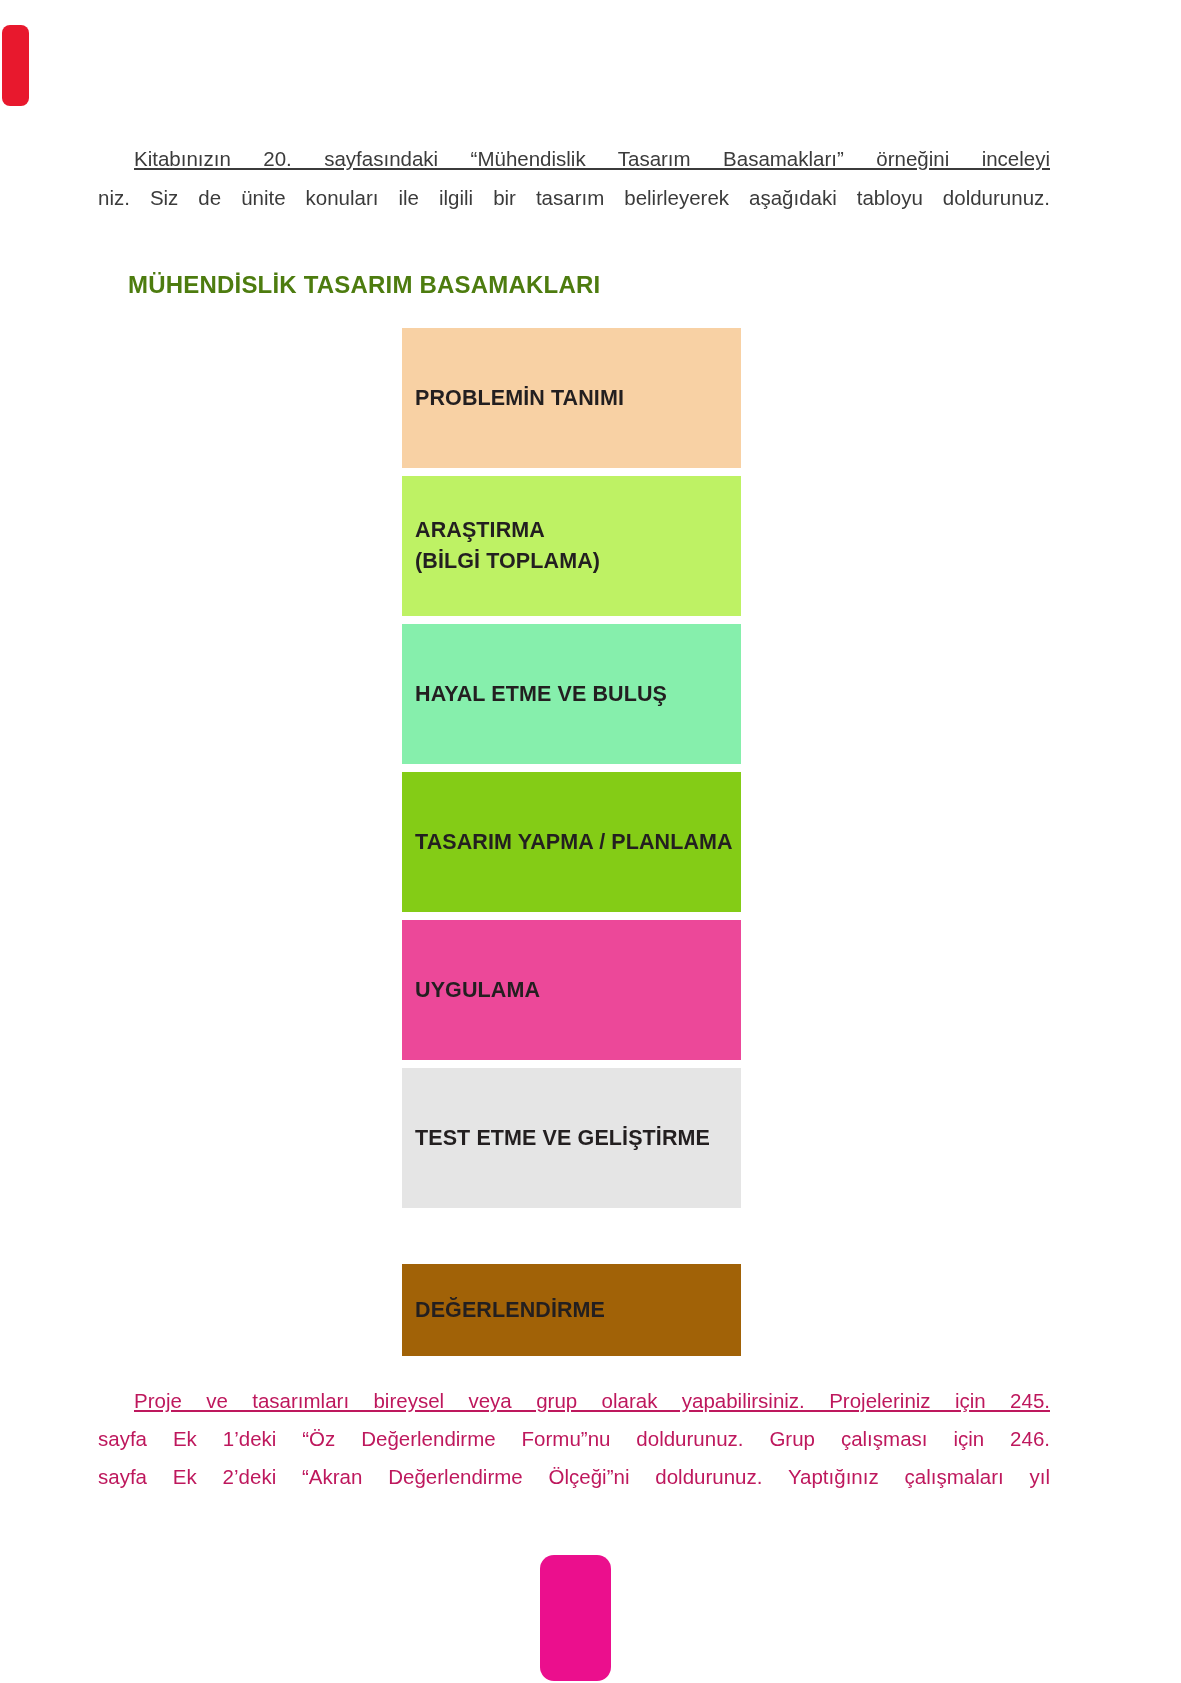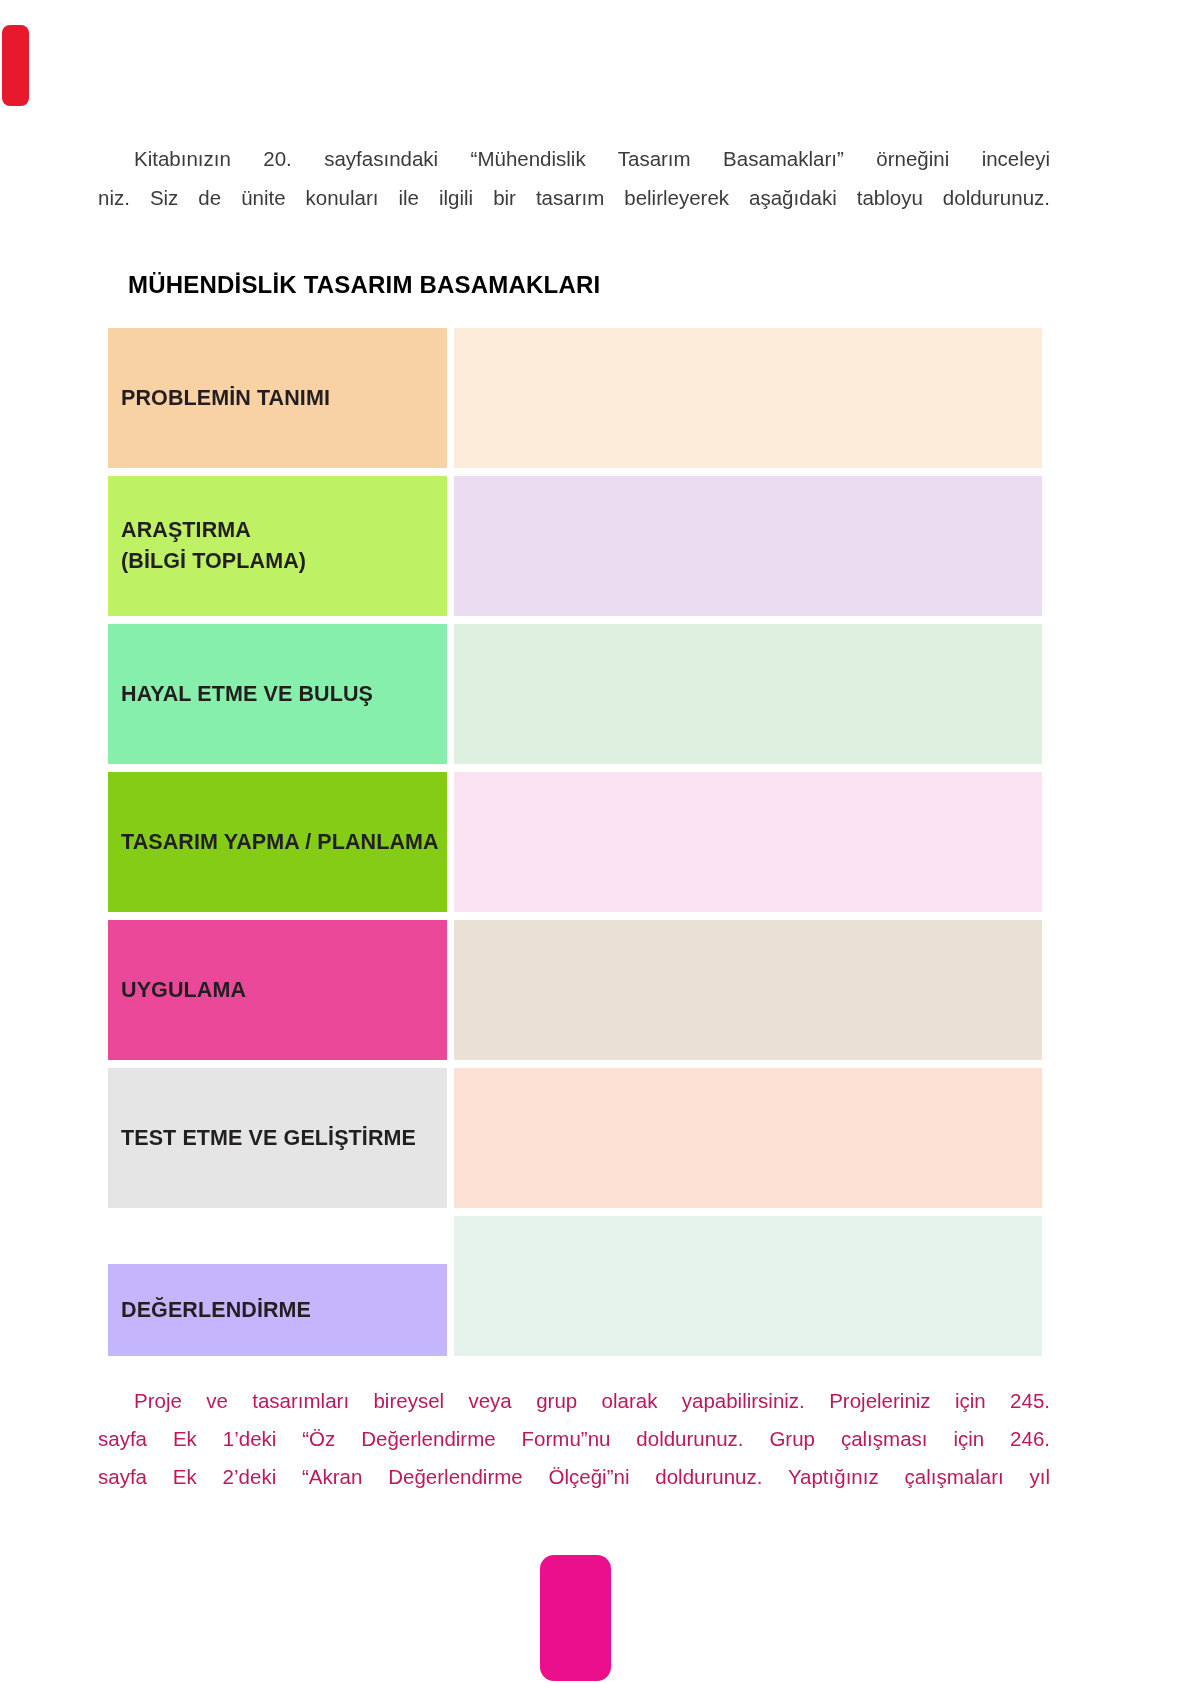--- a/index.html
+++ b/index.html
@@ -15,31 +15,31 @@
     position: absolute; left: 2px; top: 25px;
     width: 27px; height: 81px;
     border-radius: 8px;
   }
 
   .intro {
     position: absolute; left: 98px; top: 139px; width: 952px;
     font-size: 20.5px; line-height: 39px; color: #3b3b3b;
   }
   .jline { text-align: justify; text-align-last: justify; }
-  .indent { text-indent: 36px; }
+  .indent { text-indent: 36px; text-decoration: underline; }
 
   .table-title {
     position: absolute; left: 128px; top: 271px;
-    font-size: 24px; font-weight: bold; color: #000000;
+    font-size: 24px; font-weight: bold; color: #4d7c0f;
     letter-spacing: 0.2px;
   }
 
   .design-table {
     position: absolute; left: 108px; top: 328px; width: 934px;
-    display: flex; flex-direction: column; row-gap: 8px;
+    display: flex; flex-direction: column; row-gap: 8px; align-items: center;
   }
   .step-row { display: flex; column-gap: 7px; height: 140px; }
   .cell-label {
     width: 339px; box-sizing: border-box;
     display: flex; align-items: center;
     padding-left: 13px;
   }
   .label-text {
     font-size: 21.5px; font-weight: bold; color: #231f20;
     line-height: 31px; white-space: pre-line; letter-spacing: 0.1px;
@@ -101,21 +101,21 @@
     </div>
     <div class="cell-fill" style="background-color: rgb(234, 225, 212);"></div>
   </div>
   <div class="step-row">
     <div class="cell-label" style="background-color: #e5e5e5;">
       <span class="label-text">TEST ETME VE GELİŞTİRME</span>
     </div>
     <div class="cell-fill" style="background-color: rgb(251, 224, 211);"></div>
   </div>
   <div class="step-row">
-    <div class="cell-label" style="background-color: #c4b5fd; margin-top: 48px;">
+    <div class="cell-label" style="background-color: #a16207; margin-top: 48px;">
       <span class="label-text">DEĞERLENDİRME</span>
     </div>
     <div class="cell-fill" style="background-color: rgb(230, 243, 237);"></div>
   </div>
 </div>
 
 <div class="outro">
   <div class="jline indent">Proje ve tasarımları bireysel veya grup olarak yapabilirsiniz. Projeleriniz için 245.</div>
   <div class="jline">sayfa Ek 1’deki “Öz Değerlendirme Formu”nu doldurunuz. Grup çalışması için 246.</div>
   <div class="jline">sayfa Ek 2’deki “Akran Değerlendirme Ölçeği”ni doldurunuz. Yaptığınız çalışmaları yıl</div>

